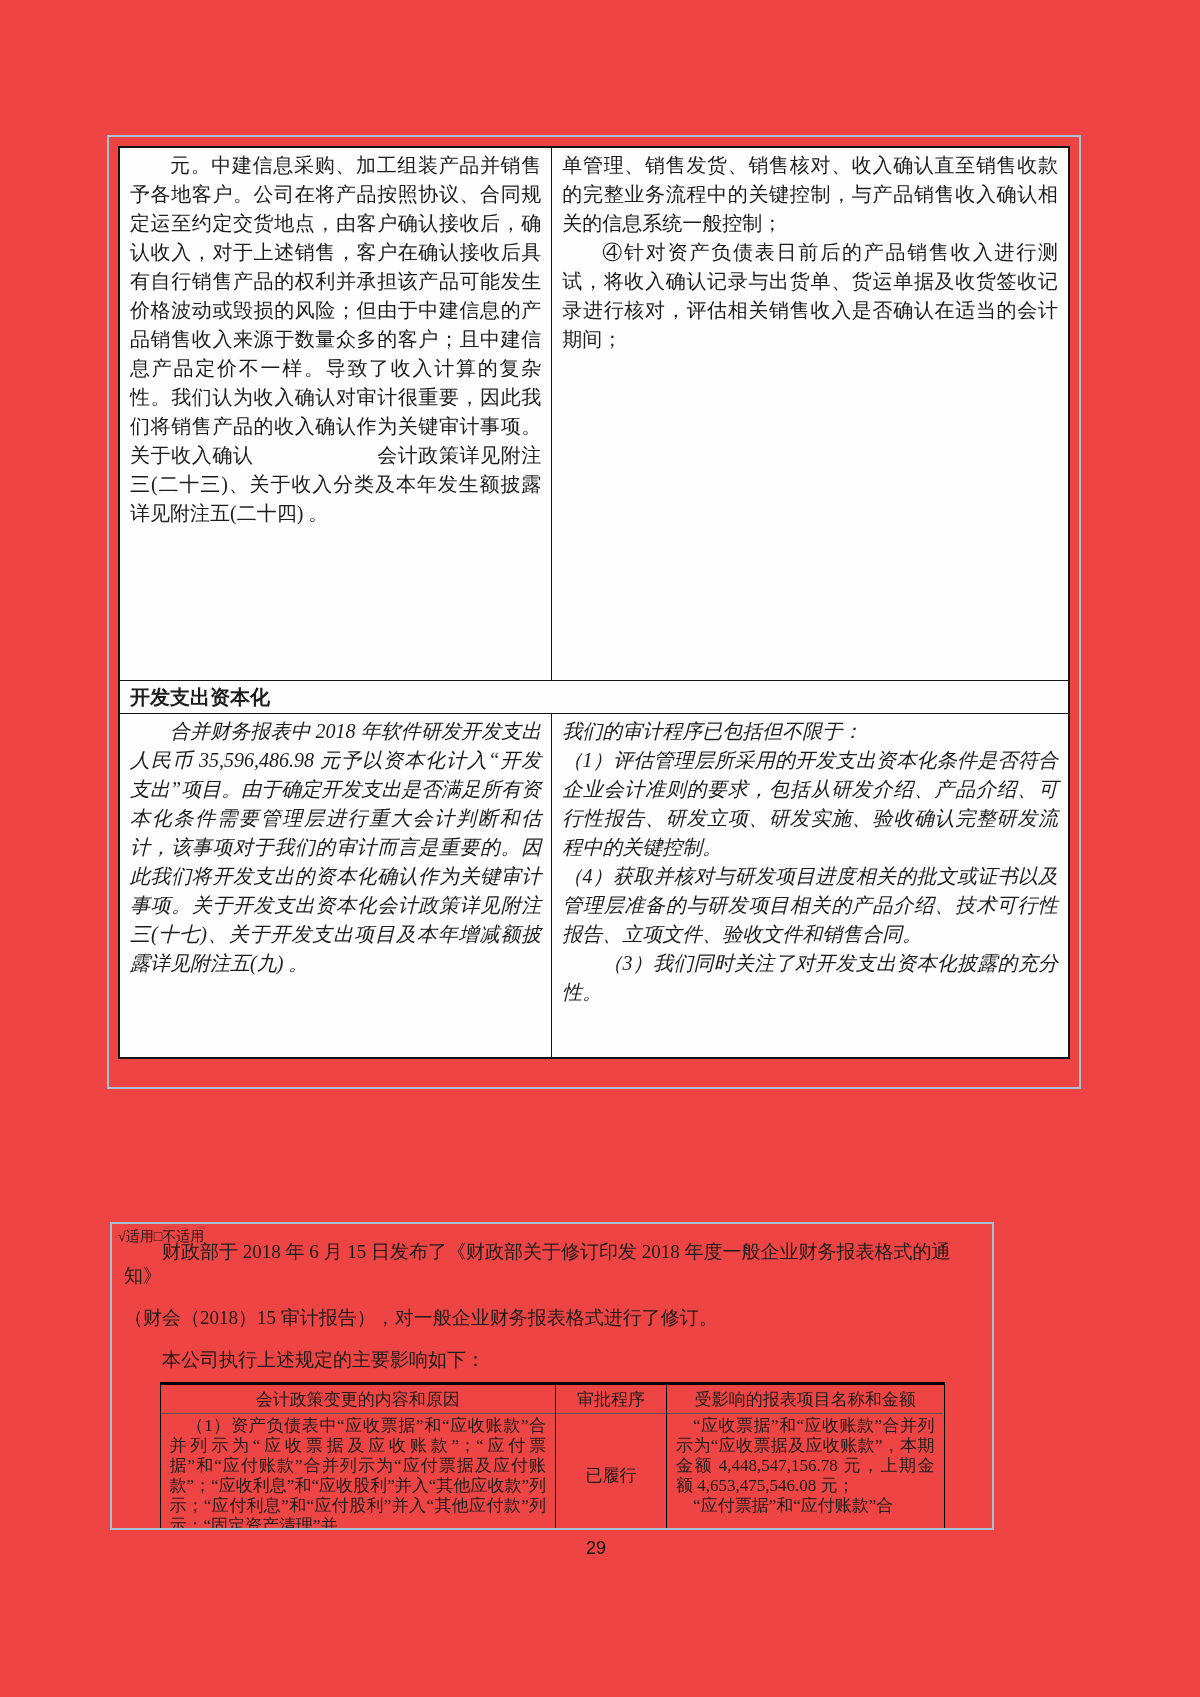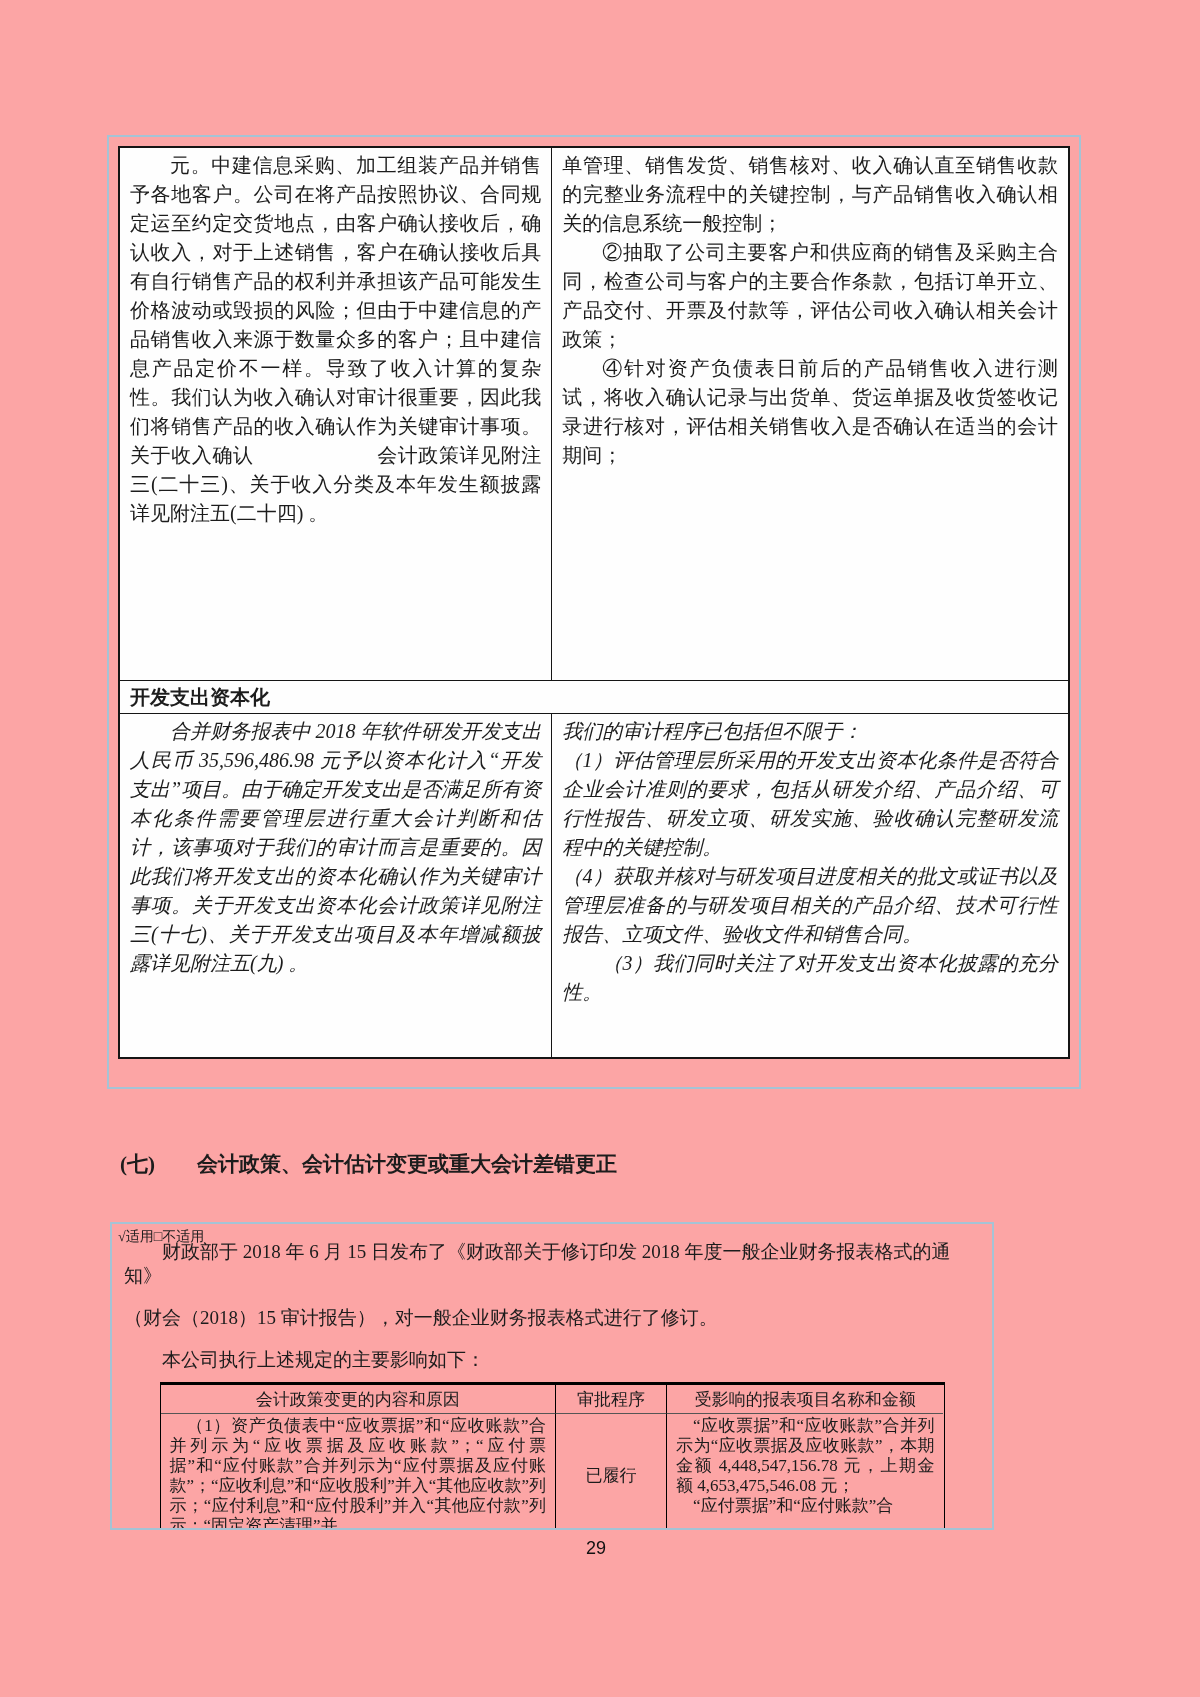--- a/index.html
+++ b/index.html
@@ -1,21 +1,21 @@
 <!DOCTYPE html>
 <html><head>
 <meta charset="utf-8">
 <style>
   html,body{margin:0;padding:0;background:#ffffff;}
   body{
     width:1200px;height:1697px;position:relative;
     font-family:"Liberation Serif","DejaVu Serif",serif;
     color:#1c1c1c;
   }
-  .page{position:relative;width:1200px;height:1697px;overflow:hidden;background:#fca5a5;}
+  .page{position:relative;width:1200px;height:1697px;overflow:hidden;background:#ef4444;}
 
   
   .audit-box{
     position:absolute;left:107px;top:135px;width:974px;height:954px;
     border:2px solid #a5c3d5;box-sizing:border-box;padding:9px;
   }
   .audit-table{
     border:2px solid #151515;display:grid;grid-template-columns:45.6% 54.4%;
     box-sizing:border-box;background:#fefefe;
   }
@@ -79,43 +79,39 @@
 
   <section class="audit-box">
     <div class="audit-table">
 
       <div class="cell c-left row1">
         <p class="ind">元。中建信息采购、加工组装产品并销售予各地客户。公司在将产品按照协议、合同规定运至约定交货地点，由客户确认接收后，确认收入，对于上述销售，客户在确认接收后具有自行销售产品的权利并承担该产品可能发生价格波动或毁损的风险；但由于中建信息的产品销售收入来源于数量众多的客户；且中建信息产品定价不一样。导致了收入计算的复杂性。我们认为收入确认对审计很重要，因此我们将销售产品的收入确认作为关键审计事项。关于收入确认　　　　　　会计政策详见附注三(二十三)、关于收入分类及本年发生额披露详见附注五(二十四) 。</p>
       </div>
 
       <div class="cell row1">
         <p>单管理、销售发货、销售核对、收入确认直至销售收款的完整业务流程中的关键控制，与产品销售收入确认相关的信息系统一般控制；</p>
-        <p class="ind">②抽取了公司主要客户和供应商的销售及采购主合同，检查公司与客户的主要合作条款，包括订单开立、产品交付、开票及付款等，评估公司收入确认相关会计政策；</p>
         <p class="ind">④针对资产负债表日前后的产品销售收入进行测试，将收入确认记录与出货单、货运单据及收货签收记录进行核对，评估相关销售收入是否确认在适当的会计期间；</p>
       </div>
 
       <div class="hdr-row">开发支出资本化</div>
 
       <div class="cell c-left row3">
         <p class="ind">合并财务报表中 2018 年软件研发开发支出人民币 35,596,486.98 元予以资本化计入“开发支出”项目。由于确定开发支出是否满足所有资本化条件需要管理层进行重大会计判断和估计，该事项对于我们的审计而言是重要的。因此我们将开发支出的资本化确认作为关键审计事项。关于开发支出资本化会计政策详见附注三(十七)、关于开发支出项目及本年增减额披露详见附注五(九) 。</p>
       </div>
 
       <div class="cell row3">
         <p>我们的审计程序已包括但不限于：</p>
         <p>（1）评估管理层所采用的开发支出资本化条件是否符合企业会计准则的要求，包括从研发介绍、产品介绍、可行性报告、研发立项、研发实施、验收确认完整研发流程中的关键控制。</p>
         <p>（4）获取并核对与研发项目进度相关的批文或证书以及管理层准备的与研发项目相关的产品介绍、技术可行性报告、立项文件、验收文件和销售合同。</p>
         <p class="ind">（3）我们同时关注了对开发支出资本化披露的充分性。</p>
       </div>
 
     </div>
   </section>
 
-  <div class="section-heading">
-    <span class="lbl">(七)</span><span>会计政策、会计估计变更或重大会计差错更正</span>
-  </div>
 
   <div class="applicability">√适用□不适用</div>
 
   <section class="policy-box">
     <p class="pline pl1">财政部于 2018 年 6 月 15 日发布了《财政部关于修订印发 2018 年度一般企业财务报表格式的通知》</p>
     <p class="pline pl2">（财会（2018）15 审计报告），对一般企业财务报表格式进行了修订。</p>
     <p class="pline pl3">本公司执行上述规定的主要影响如下：</p>
 
     <div class="change-table">
       <div class="ct-h">会计政策变更的内容和原因</div>

